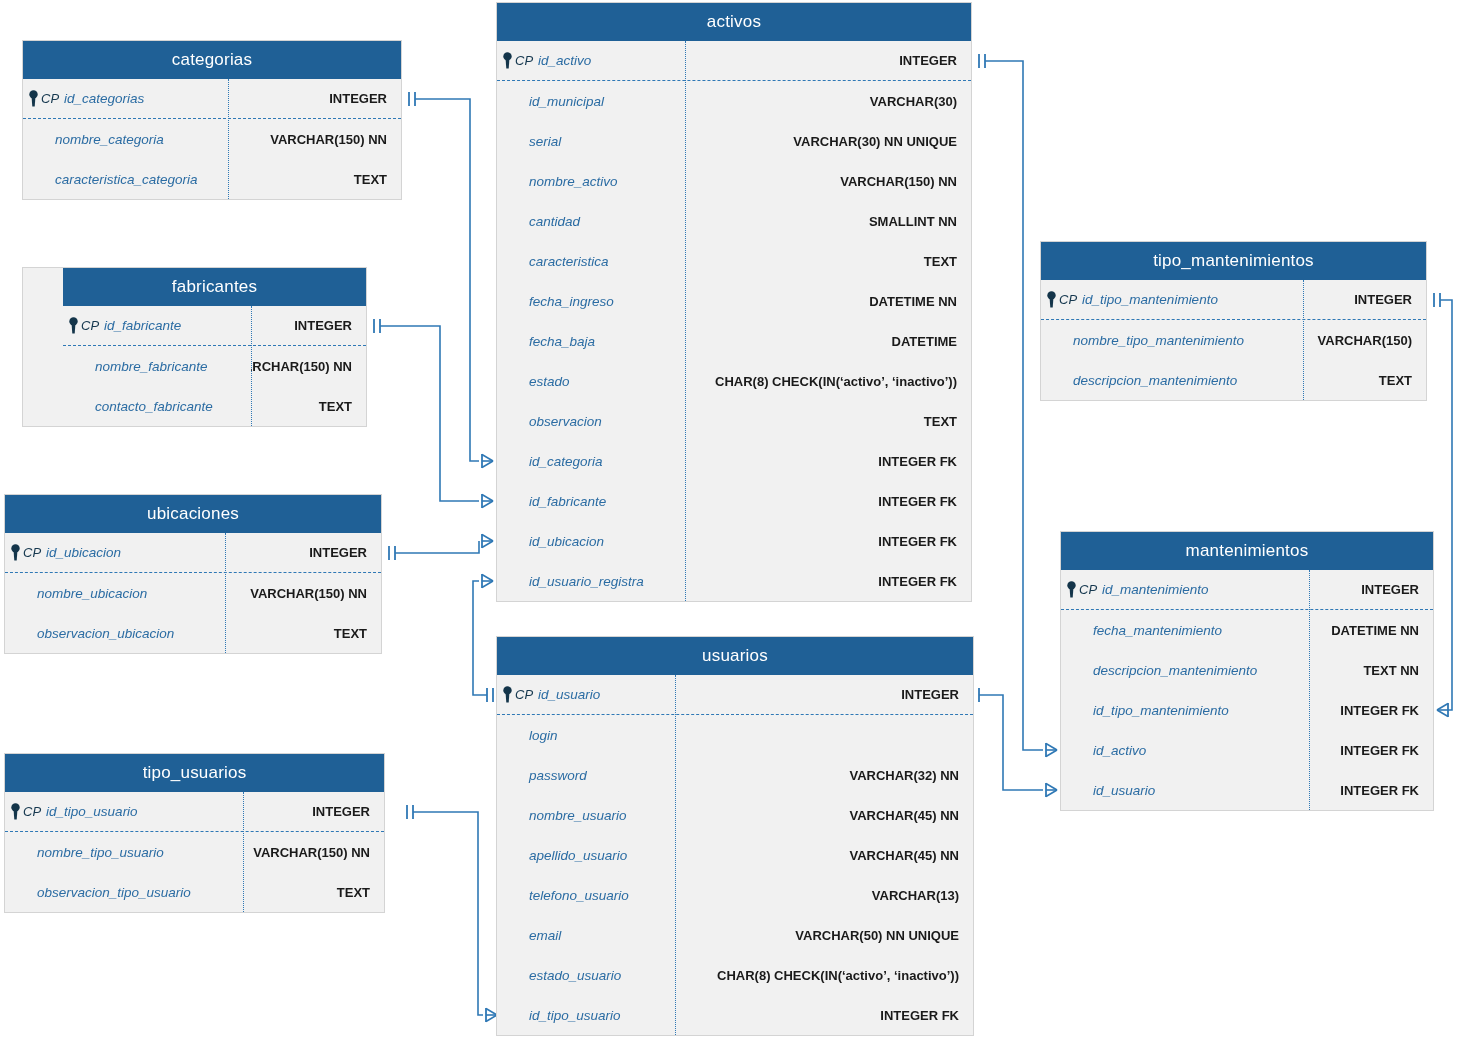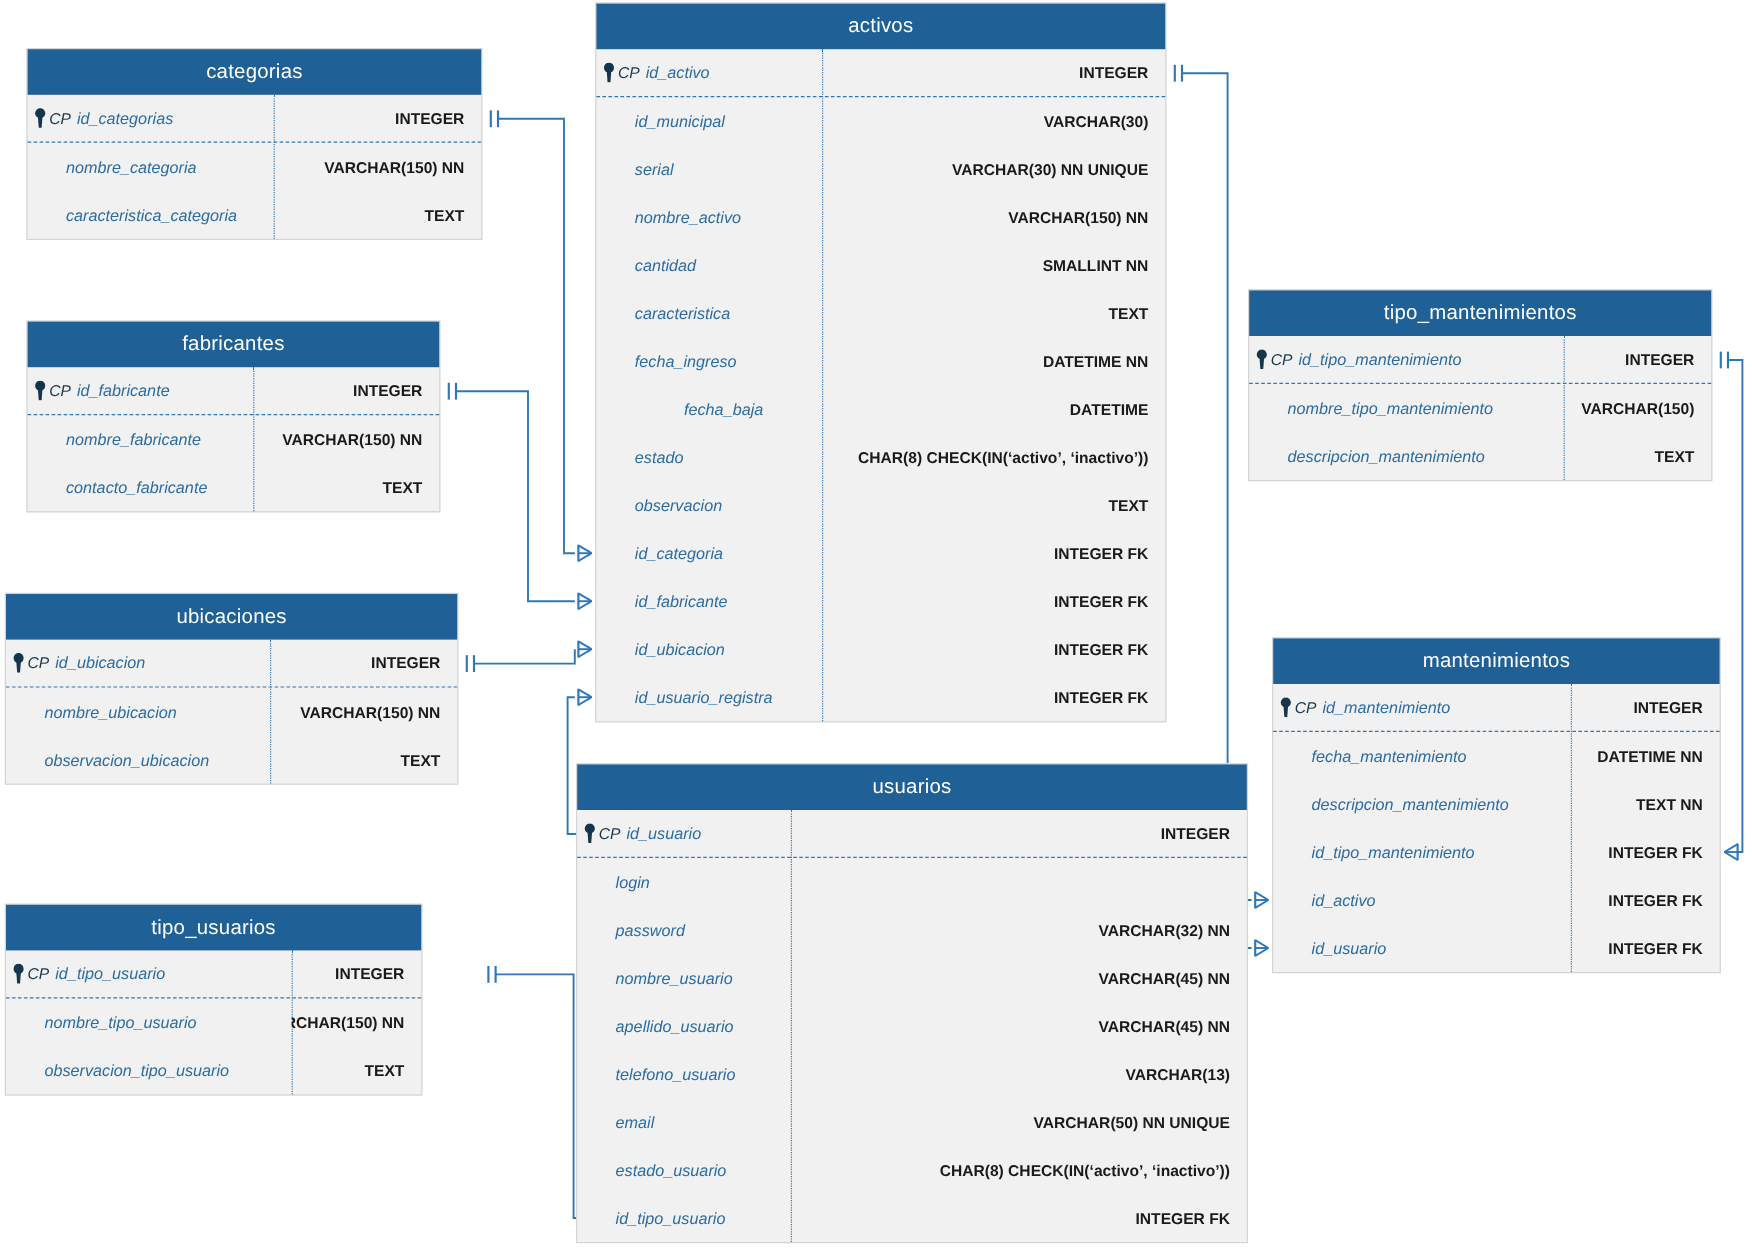--- a/index.html
+++ b/index.html
@@ -162,21 +162,21 @@
         </div>
         <div class="row">
           <div class="col-name" style="width: 205px; flex: 0 0 205px;">
             <span class="indent"></span>
             <span>caracteristica_categoria</span>
           </div>
           <div class="col-type">TEXT</div>
         </div>
       </div>
     </div>
-    <div class="entity" style="left: 22px; top: 267px; width: 345px;">
+    <div class="entity" style="left: 22px; top: 267px; width: 345px; padding-left: 40px;">
       <div class="entity-header">fabricantes</div>
       <div class="entity-body">
         <div class="vdiv" style="left: 188px;"></div>
         <div class="row pk">
           <div class="col-name" style="width: 188px; flex: 0 0 188px;">
             <svg class="key-icon" viewBox="0 0 13 17">
               <circle cx="6.5" cy="4.4" r="4.2" fill="#14354a"></circle>
               <path d="M4.6 7.2 h3.8 l-0.7 9.3 h-2.4 z" fill="#14354a"></path>
             </svg>
             <span class="pk-tag">CP</span>
@@ -224,21 +224,21 @@
         </div>
         <div class="row">
           <div class="col-name" style="width: 220px; flex: 0 0 220px;">
             <span class="indent"></span>
             <span>observacion_ubicacion</span>
           </div>
           <div class="col-type">TEXT</div>
         </div>
       </div>
     </div>
-    <div class="entity" style="left: 4px; top: 753px; width: 348px;">
+    <div class="entity" style="left: 4px; top: 753px; width: 381px;">
       <div class="entity-header">tipo_usuarios</div>
       <div class="entity-body">
         <div class="vdiv" style="left: 238px;"></div>
         <div class="row pk">
           <div class="col-name" style="width: 238px; flex: 0 0 238px;">
             <svg class="key-icon" viewBox="0 0 13 17">
               <circle cx="6.5" cy="4.4" r="4.2" fill="#14354a"></circle>
               <path d="M4.6 7.2 h3.8 l-0.7 9.3 h-2.4 z" fill="#14354a"></path>
             </svg>
             <span class="pk-tag">CP</span>
@@ -313,21 +313,21 @@
           <div class="col-type">TEXT</div>
         </div>
         <div class="row">
           <div class="col-name" style="width: 188px; flex: 0 0 188px;">
             <span class="indent"></span>
             <span>fecha_ingreso</span>
           </div>
           <div class="col-type">DATETIME NN</div>
         </div>
         <div class="row">
-          <div class="col-name" style="width: 188px; flex: 0 0 188px; padding-left: 41px;">
+          <div class="col-name" style="width: 188px; flex: 0 0 188px;">
             <span class="indent"></span>
             <span>fecha_baja</span>
           </div>
           <div class="col-type">DATETIME</div>
         </div>
         <div class="row">
           <div class="col-name" style="width: 188px; flex: 0 0 188px;">
             <span class="indent"></span>
             <span>estado</span>
           </div>
@@ -363,21 +363,21 @@
         </div>
         <div class="row">
           <div class="col-name" style="width: 188px; flex: 0 0 188px;">
             <span class="indent"></span>
             <span>id_usuario_registra</span>
           </div>
           <div class="col-type">INTEGER FK</div>
         </div>
       </div>
     </div>
-    <div class="entity" style="left: 480px; top: 636px; width: 560px;">
+    <div class="entity" style="left: 496px; top: 636px; width: 478px;">
       <div class="entity-header">usuarios</div>
       <div class="entity-body">
         <div class="vdiv" style="left: 178px;"></div>
         <div class="row pk">
           <div class="col-name" style="width: 178px; flex: 0 0 178px;">
             <svg class="key-icon" viewBox="0 0 13 17">
               <circle cx="6.5" cy="4.4" r="4.2" fill="#14354a"></circle>
               <path d="M4.6 7.2 h3.8 l-0.7 9.3 h-2.4 z" fill="#14354a"></path>
             </svg>
             <span class="pk-tag">CP</span>

